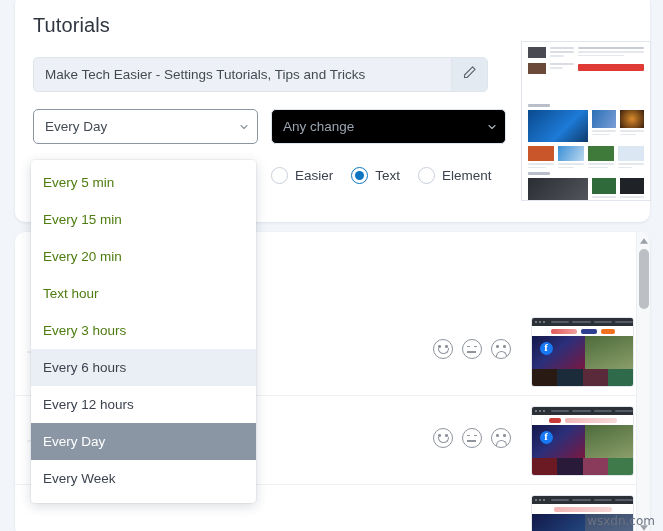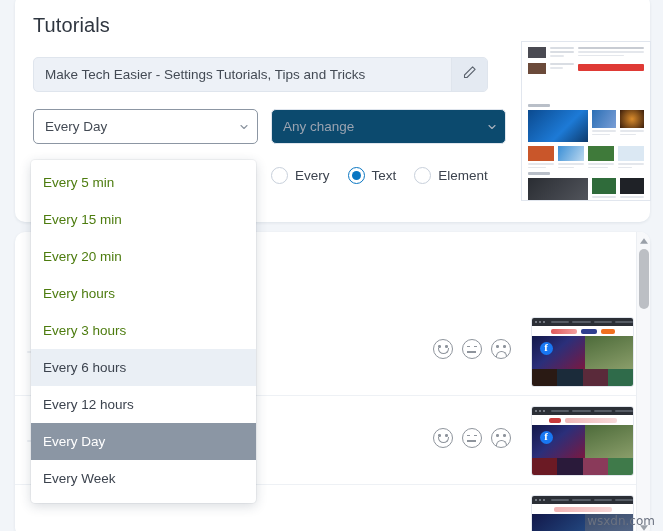--- a/index.html
+++ b/index.html
@@ -97,21 +97,21 @@
     background: #ffffff;
     border: 1px solid #8c96a3;
   }
   #interval-select .sel-text {
     color: #434a54;
   }
   #change-select {
     left: 256px;
     top: 115px;
     width: 235px;
-    background: #0c4a6e;
+    background: #000000;
     border: 1px solid #dfe5ed;
   }
   #change-select .sel-text {
     color: #9aa3b0;
   }
   .sel-text {
     flex: 1;
     padding-left: 11px;
     font-size: 13.5px;
     white-space: nowrap;
@@ -422,21 +422,21 @@
     <div class="chev">
       <svg width="12" height="12" viewBox="0 0 24 24" fill="none" stroke="#aab2bd" stroke-width="2.2" stroke-linecap="round" stroke-linejoin="round">
           <polyline points="6 9 12 15 18 9"></polyline>
         </svg>
     </div>
   </div>
 
   <div class="radio-row">
     <div class="radio-item">
       <span class="radio-dot"></span>
-      <span class="radio-label">Every</span>
+      <span class="radio-label">Easier</span>
     </div>
     <div class="radio-item">
       <span class="radio-dot checked"></span>
       <span class="radio-label">Text</span>
     </div>
     <div class="radio-item">
       <span class="radio-dot"></span>
       <span class="radio-label">Element</span>
     </div>
   </div>
@@ -666,21 +666,21 @@
           <polygon points="0,0 10,0 5,7" fill="#9aa0a8"></polygon>
         </svg>
     </div>
   </div>
 </div>
 
 <div id="interval-menu">
   <div class="menu-item disabled">Every 5 min</div>
   <div class="menu-item disabled">Every 15 min</div>
   <div class="menu-item disabled">Every 20 min</div>
-  <div class="menu-item disabled">Every hours</div>
+  <div class="menu-item disabled">Text hour</div>
   <div class="menu-item disabled">Every 3 hours</div>
   <div class="menu-item hover">Every 6 hours</div>
   <div class="menu-item">Every 12 hours</div>
   <div class="menu-item selected">Every Day</div>
   <div class="menu-item">Every Week</div>
 </div>
 
 <div id="watermark">wsxdn.com</div>
 
 </body></html>

